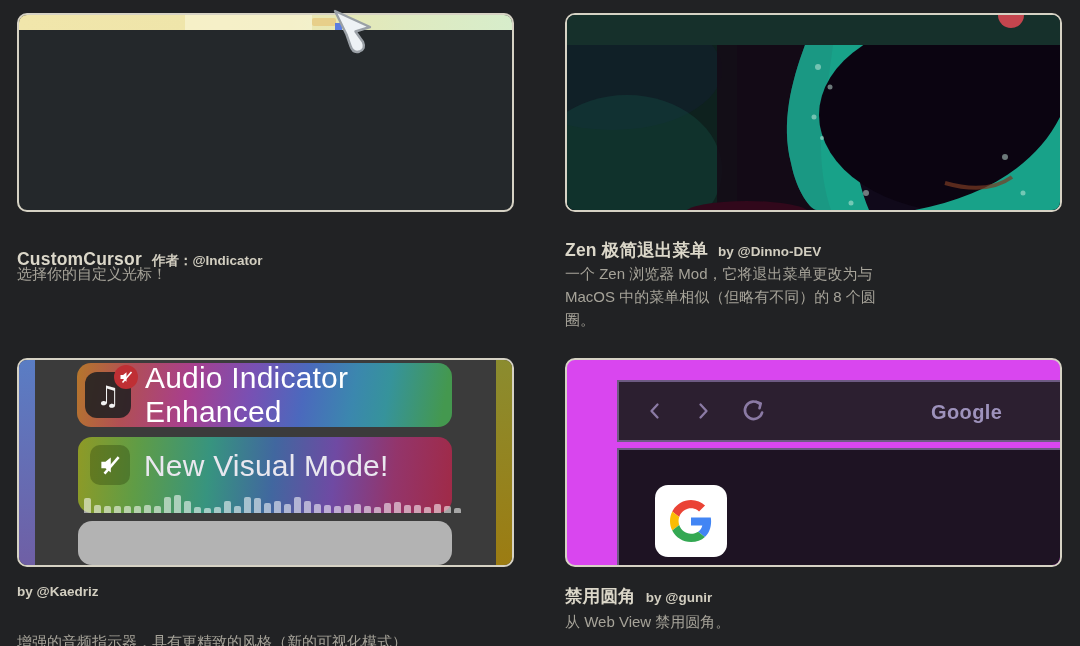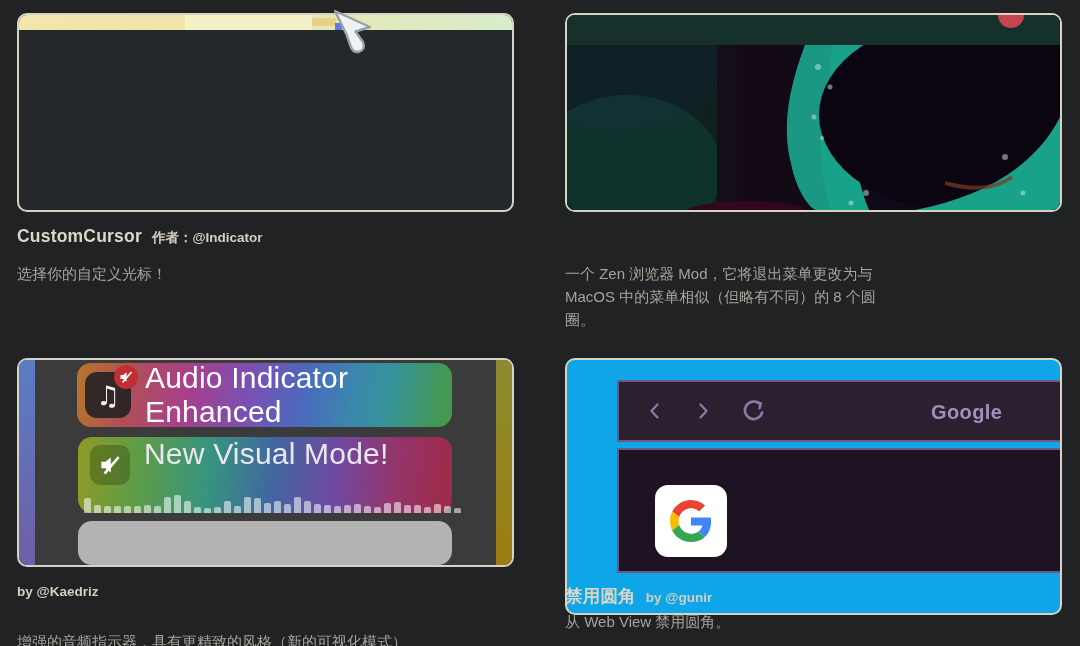--- a/index.html
+++ b/index.html
@@ -44,38 +44,38 @@
   #banner2 { left:59px; top:77px; width:374px; height:76px; padding-left:12px; align-items:flex-start;
     background:linear-gradient(95deg,#8f9a26 0%,#5f9c46 16%,#37947f 35%,#41679f 52%,#6f4aa3 68%,#93356b 84%,#a02a47 100%); }
   .app-icon { position:relative; width:46px; height:46px; background:rgba(32,32,34,.88); border-radius:12px;
     display:flex; align-items:center; justify-content:center; flex:0 0 auto; }
   .app-icon .note { color:#f2f2f2; font-size:27px; line-height:1; font-family:"DejaVu Sans",sans-serif; }
   .mute-badge { position:absolute; right:-7px; top:-7px; width:24px; height:24px; border-radius:50%;
     background:#bf2f34; display:flex; align-items:center; justify-content:center; }
   .banner-label { color:#fff; font-size:30px; font-weight:400; margin-left:14px; letter-spacing:.2px; }
   #banner2 .sp-icon { margin-top:8px; width:40px; height:40px; border-radius:10px; background:rgba(40,60,10,.35);
     display:flex; align-items:center; justify-content:center; flex:0 0 auto; }
-  #banner2 .banner-label { color:#e9e7ef; }
+  #banner2 .banner-label { margin-top:12px; color:#e9e7ef; }
   #equalizer { position:absolute; left:6px; right:6px; bottom:0; height:22px; display:flex; align-items:flex-end; gap:3px; }
   #equalizer .bar { width:7px; background:rgba(255,255,255,.55); border-radius:2px 2px 0 0; flex:0 0 auto; }
   #prevC .blank-tab { position:absolute; left:59px; top:161px; width:374px; height:44px; background:#b3b3b3; border-radius:14px; }
 
   
-  #prevD { left:565px; top:358px; height:257px; background:#0ea5e9; }
+  #prevD { left:565px; top:358px; height:209px; background:#d946ef; }
   #prevD .toolbar { position:absolute; left:50px; top:20px; width:450px; height:62px;
     border:2px solid #6d5a82; background:#2c1f30; display:flex; align-items:center; }
   #prevD .nav-ic { margin-left:24px; flex:0 0 auto; }
   #prevD .url-label { position:absolute; left:312px; top:19px; color:#9e92bc; font-weight:bold; font-size:20px; letter-spacing:.4px; }
   #prevD .webview { position:absolute; left:50px; top:88px; width:450px; height:125px;
     border:2px solid #6d5a82; background:#1e1323; }
   #prevD .g-tile { position:absolute; left:36px; top:35px; width:72px; height:72px; background:#ffffff;
     border-radius:13px; display:flex; align-items:center; justify-content:center; }
 
   
-  #titleA { left:17px; top:226px; } #descA { left:17px; top:262px; }
+  #titleA { left:17px; top:249px; } #descA { left:17px; top:262px; }
   #titleB { left:565px; top:238px; } #descB { left:565px; top:262px; max-width:312px; }
   #titleC { left:17px; top:584px; } #descC { left:17px; top:630px; }
   #titleD { left:565px; top:584px; } #descD { left:565px; top:610px; }
 </style>
 </head>
 <body>
 
 <div id="stage">
 
   <div class="preview" id="prevA">
@@ -117,20 +117,24 @@
           <circle cx="247" cy="72" r="2.5"></circle>
             <circle cx="255" cy="93" r="2"></circle>
           <circle cx="299" cy="148" r="3"></circle>
             <circle cx="284" cy="158" r="2.5"></circle>
           <circle cx="438" cy="112" r="3"></circle>
             <circle cx="456" cy="148" r="2.5"></circle>
         </g>
       </svg>
     </div>
   </div>
+  <div class="title-row" id="titleB">
+    <span class="mod-title">Zen 极简退出菜单</span>
+    <span class="mod-byline">by @Dinno-DEV</span>
+  </div>
   <div class="mod-desc" id="descB">一个 Zen 浏览器 Mod，它将退出菜单更改为与 MacOS 中的菜单相似（但略有不同）的 8 个圆圈。</div>
 
   <div class="preview" id="prevC">
     <div class="clip">
       <div class="strip-l"></div>
       <div class="strip-r"></div>
 
       <div class="banner" id="banner1">
         <div class="app-icon">
           <span class="note">♫</span>

